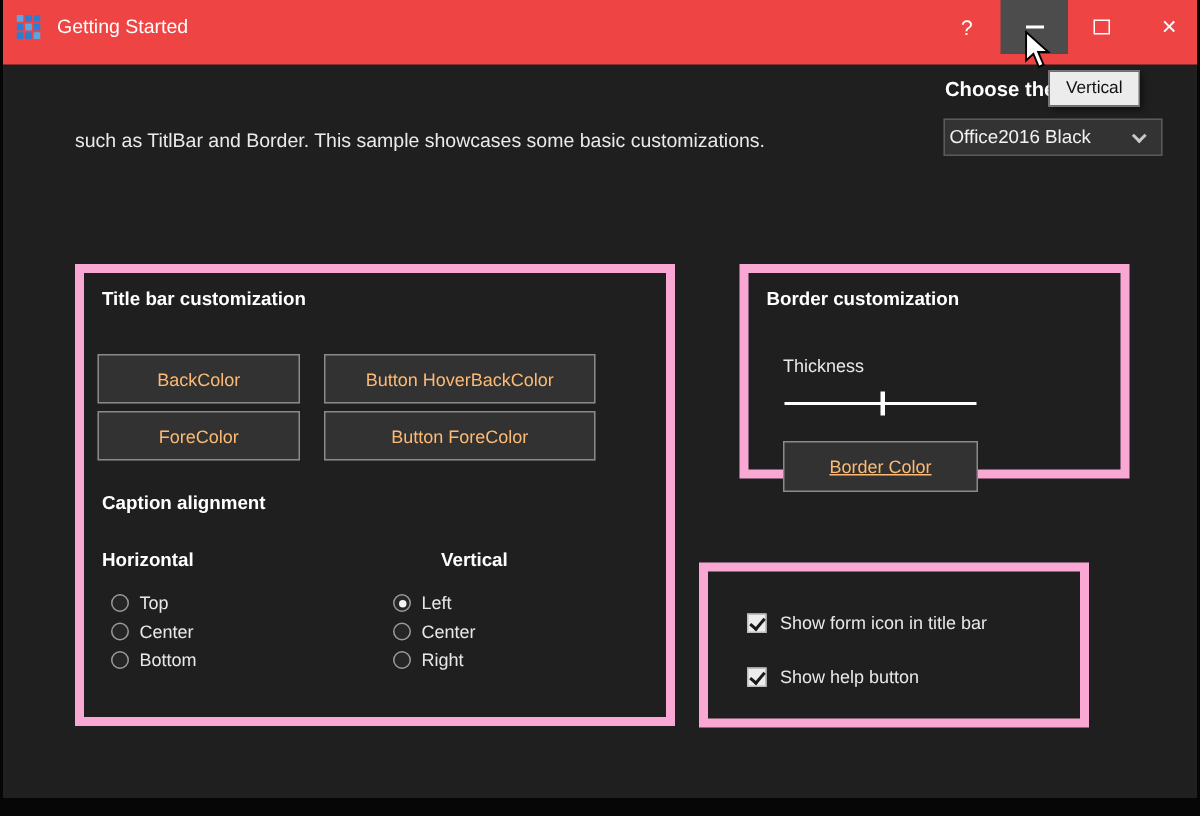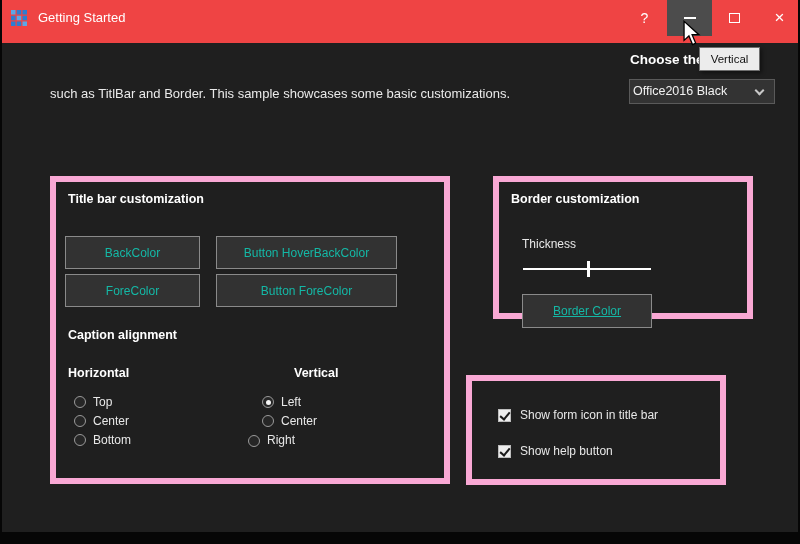--- a/index.html
+++ b/index.html
@@ -47,21 +47,21 @@
   
   .group { position:absolute; border:6px solid #f9a8d4; }
   .group-left  { left:48px;  top:176px; width:400px; height:308px; }
   .group-border{ left:464px; top:176px; width:260px; height:143px;margin-left:27px; }
   .group-opts  { left:464px; top:375px; width:260px; height:110px; }
   .g-title { position:absolute; left:12px; top:10px; color:#ffffff;
              font-size:12.5px; font-weight:bold; white-space:nowrap; }
 
   
   .btn { position:absolute; background:#323232; border:1px solid #8a8a8a;
-         color:#14b8a6; font-size:12px; display:flex; align-items:center;
+         color:#fdba74; font-size:12px; display:flex; align-items:center;
          justify-content:center; cursor:default; white-space:nowrap; }
   .btn-backcolor      { left:9px;   top:54px; width:135px; height:33px; }
   .btn-hoverbackcolor { left:160px; top:54px; width:181px; height:33px; }
   .btn-forecolor      { left:9px;   top:92px; width:135px; height:33px; }
   .btn-btnforecolor   { left:160px; top:92px; width:181px; height:33px; }
   .btn-bordercolor    { left:23px;  top:112px; width:130px; height:34px;text-decoration:underline; }
 
   .sub-label  { position:absolute; color:#ffffff; font-size:12.5px; font-weight:bold; white-space:nowrap; }
   .lbl-caption    { left:12px;  top:146px; }
   .lbl-horizontal { left:12px;  top:184px; }
@@ -161,21 +161,21 @@
     </div>
 
     <div class="radio-row" style="left:206px; top:213px;">
       <span class="radio checked"></span>
       <span class="radio-label">Left</span>
     </div>
     <div class="radio-row" style="left:206px; top:232px;">
       <span class="radio"></span>
       <span class="radio-label">Center</span>
     </div>
-    <div class="radio-row" style="left:192px; top:251px;align-items:flex-end;">
+    <div class="radio-row" style="left:206px; top:251px;">
       <span class="radio"></span>
       <span class="radio-label">Right</span>
     </div>
   </div>
 
   <div class="group group-border">
     <div class="g-title">Border customization</div>
     <div class="thickness-label">Thickness</div>
     <div class="slider">
       <div class="slider-track"></div>

